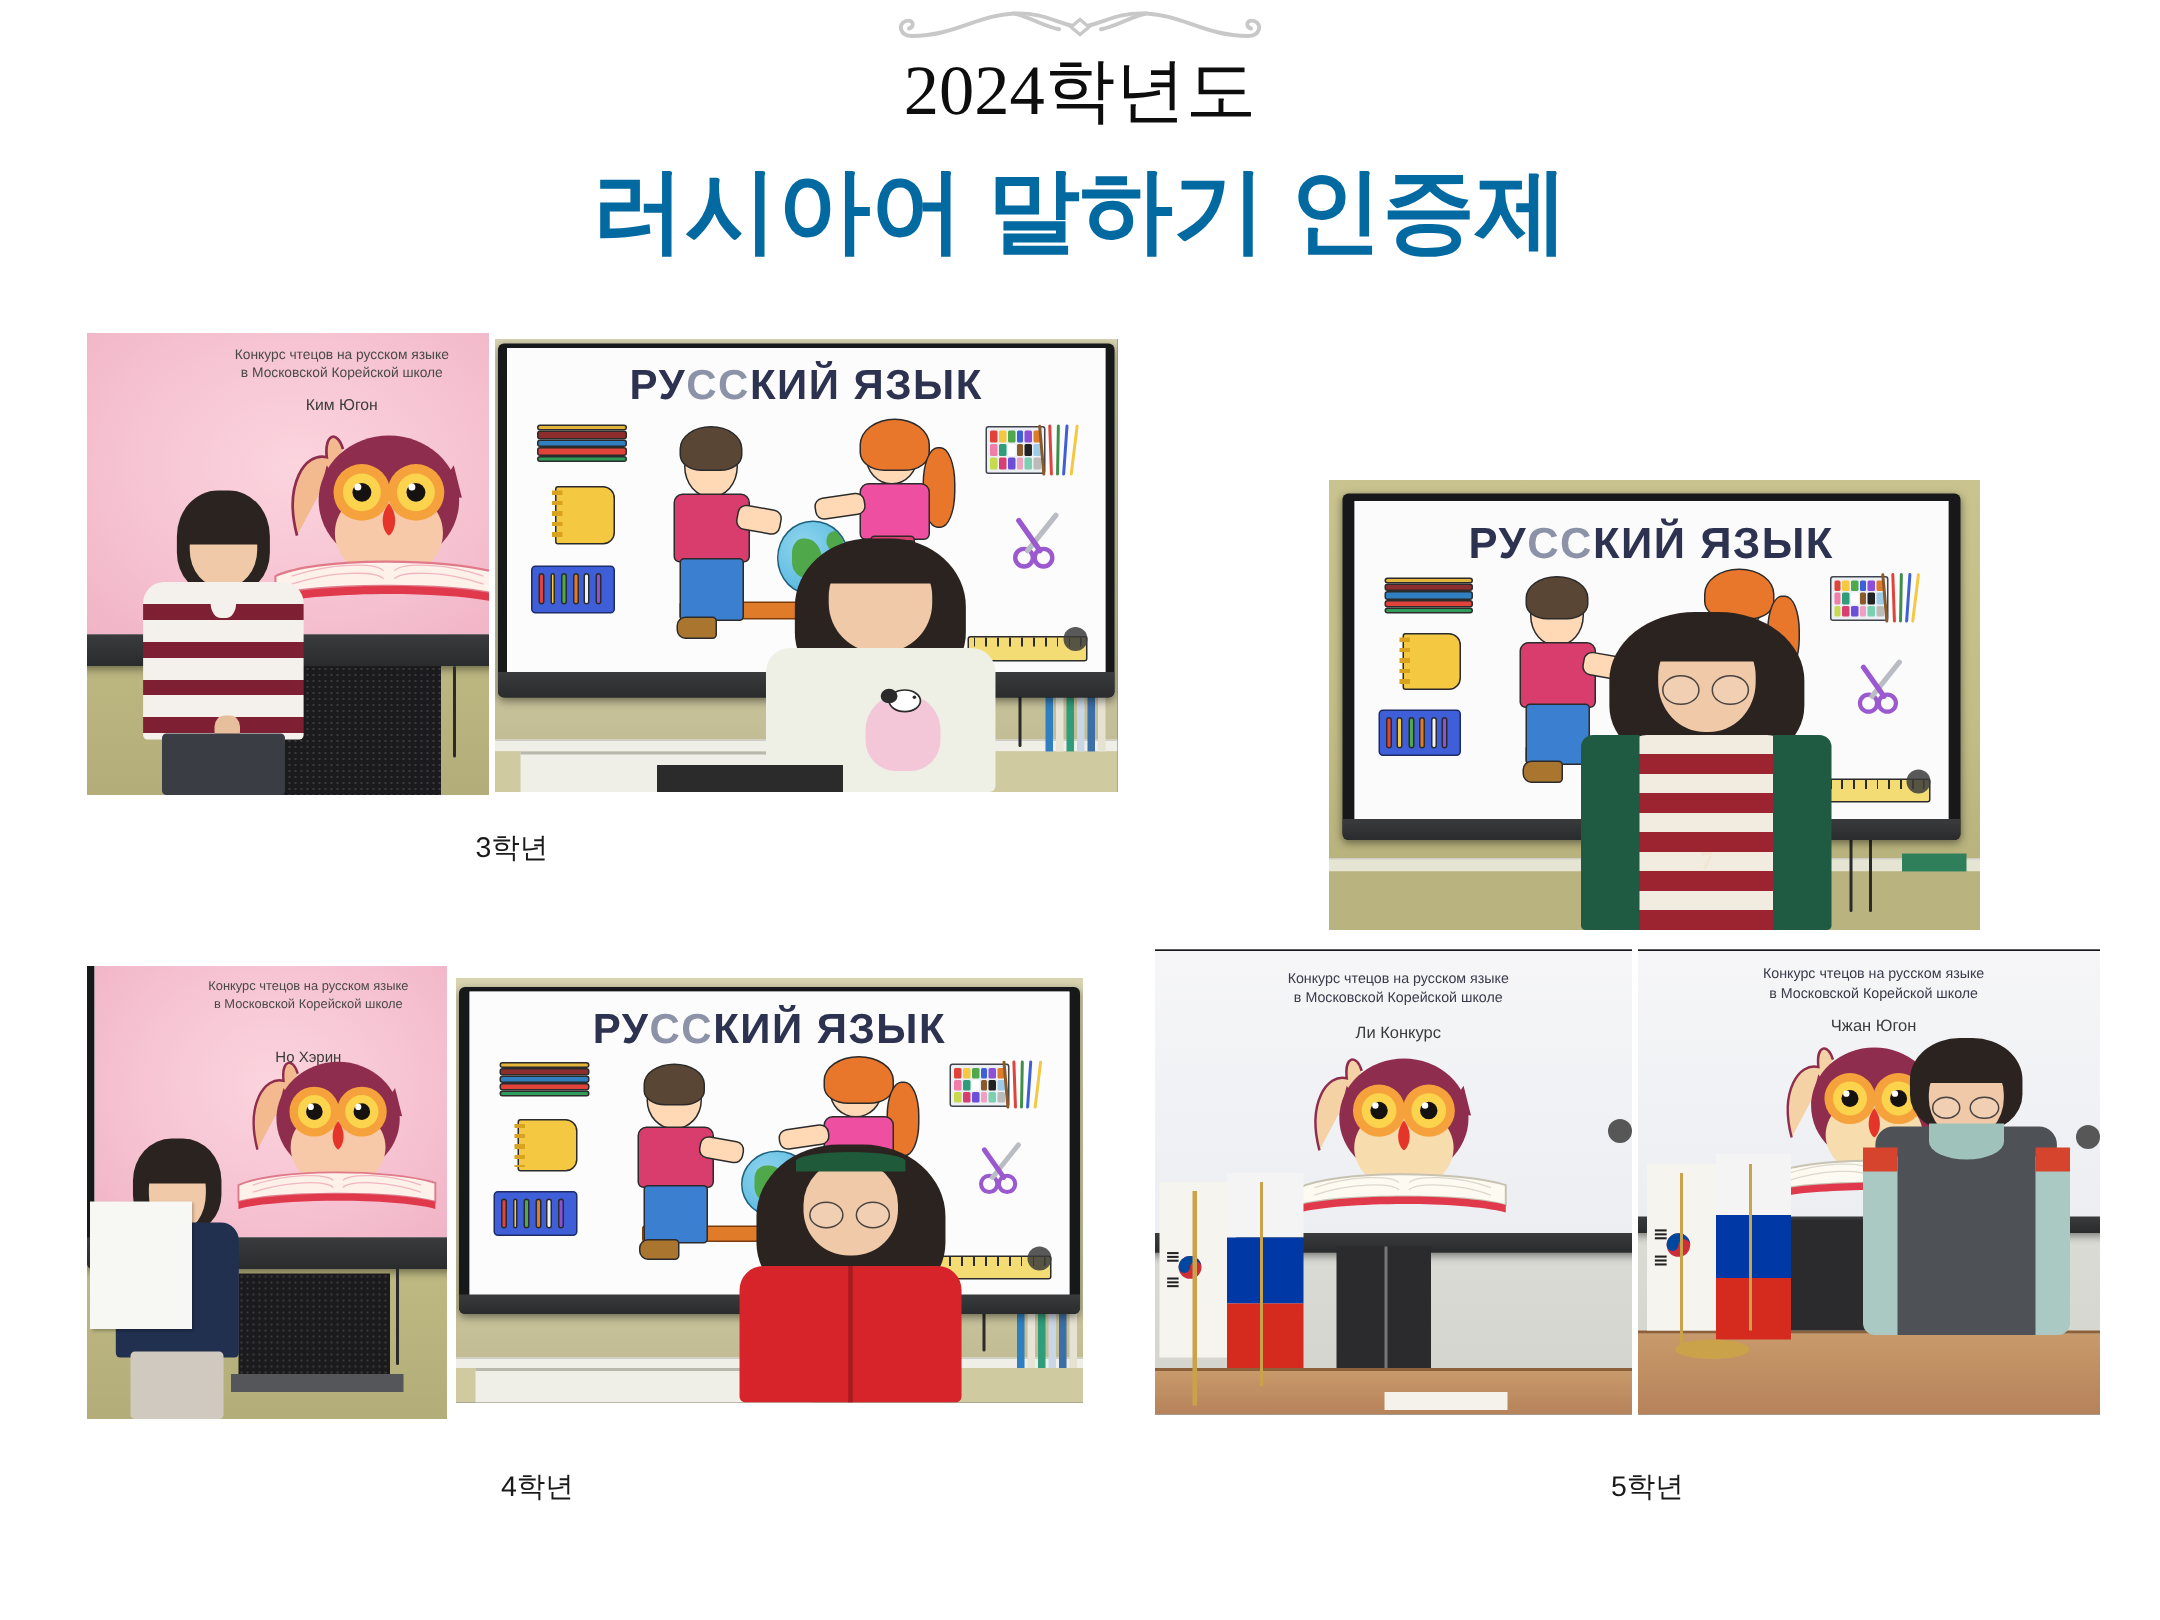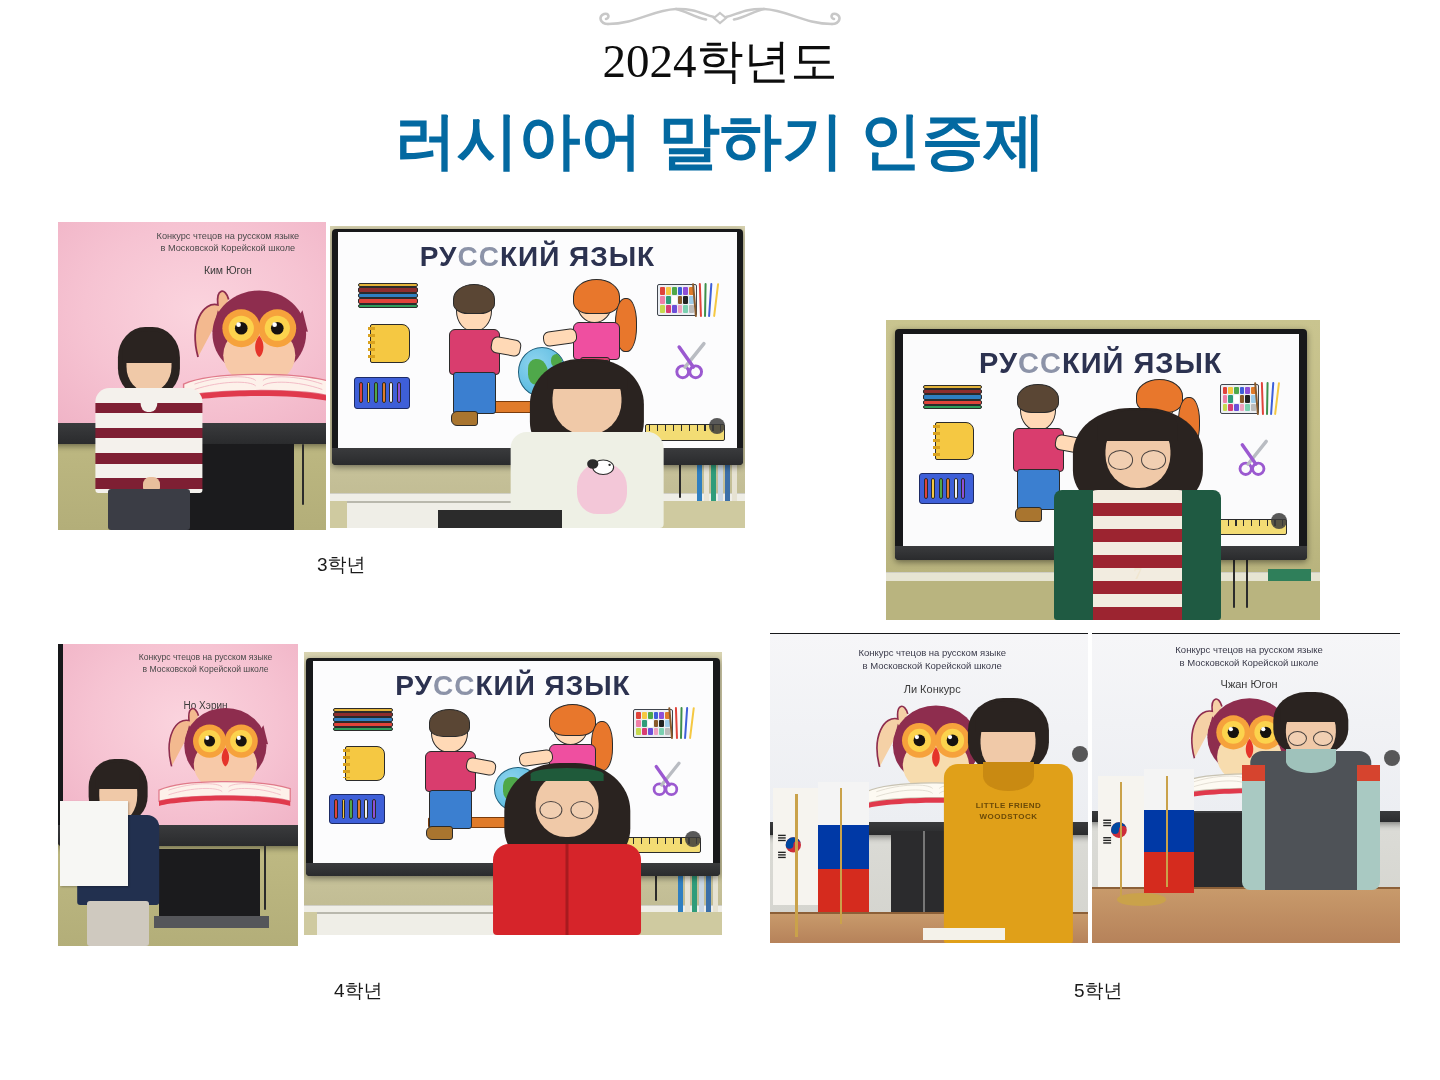--- a/index.html
+++ b/index.html
@@ -764,31 +764,20 @@
     </div>
     <div class="flagpole" style="left:8%; top:52%; height:46%;"></div>
 
     <div style="position:absolute; left:15%; top:48%; width:16%; height:42%;">
       <div style="position:absolute; left:0; right:0; top:0; height:33%; background:#f4f4f4;"></div>
       <div style="position:absolute; left:0; right:0; top:33%; height:34%; background:#0039a6;"></div>
       <div style="position:absolute; left:0; right:0; top:67%; height:33%; background:#d52b1e;"></div>
     </div>
     <div class="flagpole" style="left:22%; top:50%; height:44%;"></div>
 
-    <div class="student" style="left:57%; top:21%; width:36%; height:79%;">
-      <div class="st-hair side" style="top:0; width:70%; height:30%;"></div>
-      <div class="st-head" style="top:5%; width:48%; height:26%;"></div>
-      <div class="st-hair" style="top:1%; width:56%; height:13%; border-radius:50% 50% 0 0;"></div>
-      <div class="st-body" style="top:27%; width:112%; height:73%; background:#e0a019; border-radius:14px 14px 2px 2px;"></div>
-      <div style="position:absolute; left:28%; top:26%; width:44%; height:12%; background:#c98a12; border-radius:0 0 50% 50%;"></div>
-      <div style="position:absolute; left:50%; transform:translateX(-50%); top:42%; width:78%; text-align:center; font-size:8px; line-height:1.35; color:#6b4a08; font-weight:700; letter-spacing:.5px; font-family:'Liberation Sans',sans-serif;">
-        <span>LITTLE FRIEND</span><br>
-        <span>WOODSTOCK</span>
-      </div>
-    </div>
     <div style="position:absolute; left:48%; bottom:1%; width:26%; height:4%; background:#f4f2ea;"></div>
   </div>
 
   <div class="photo" style="left:1092px; top:633px; width:308px; height:310px;">
     <div class="room grey"></div>
     <div class="table-wood" style="height:18%;"></div>
 
     <div class="board" style="left:-2%; top:-1%; width:106%; height:62%;">
       <div class="board-inner" style="inset:2% 2% 5% 2%;">
         <div class="owlslide white"></div>

